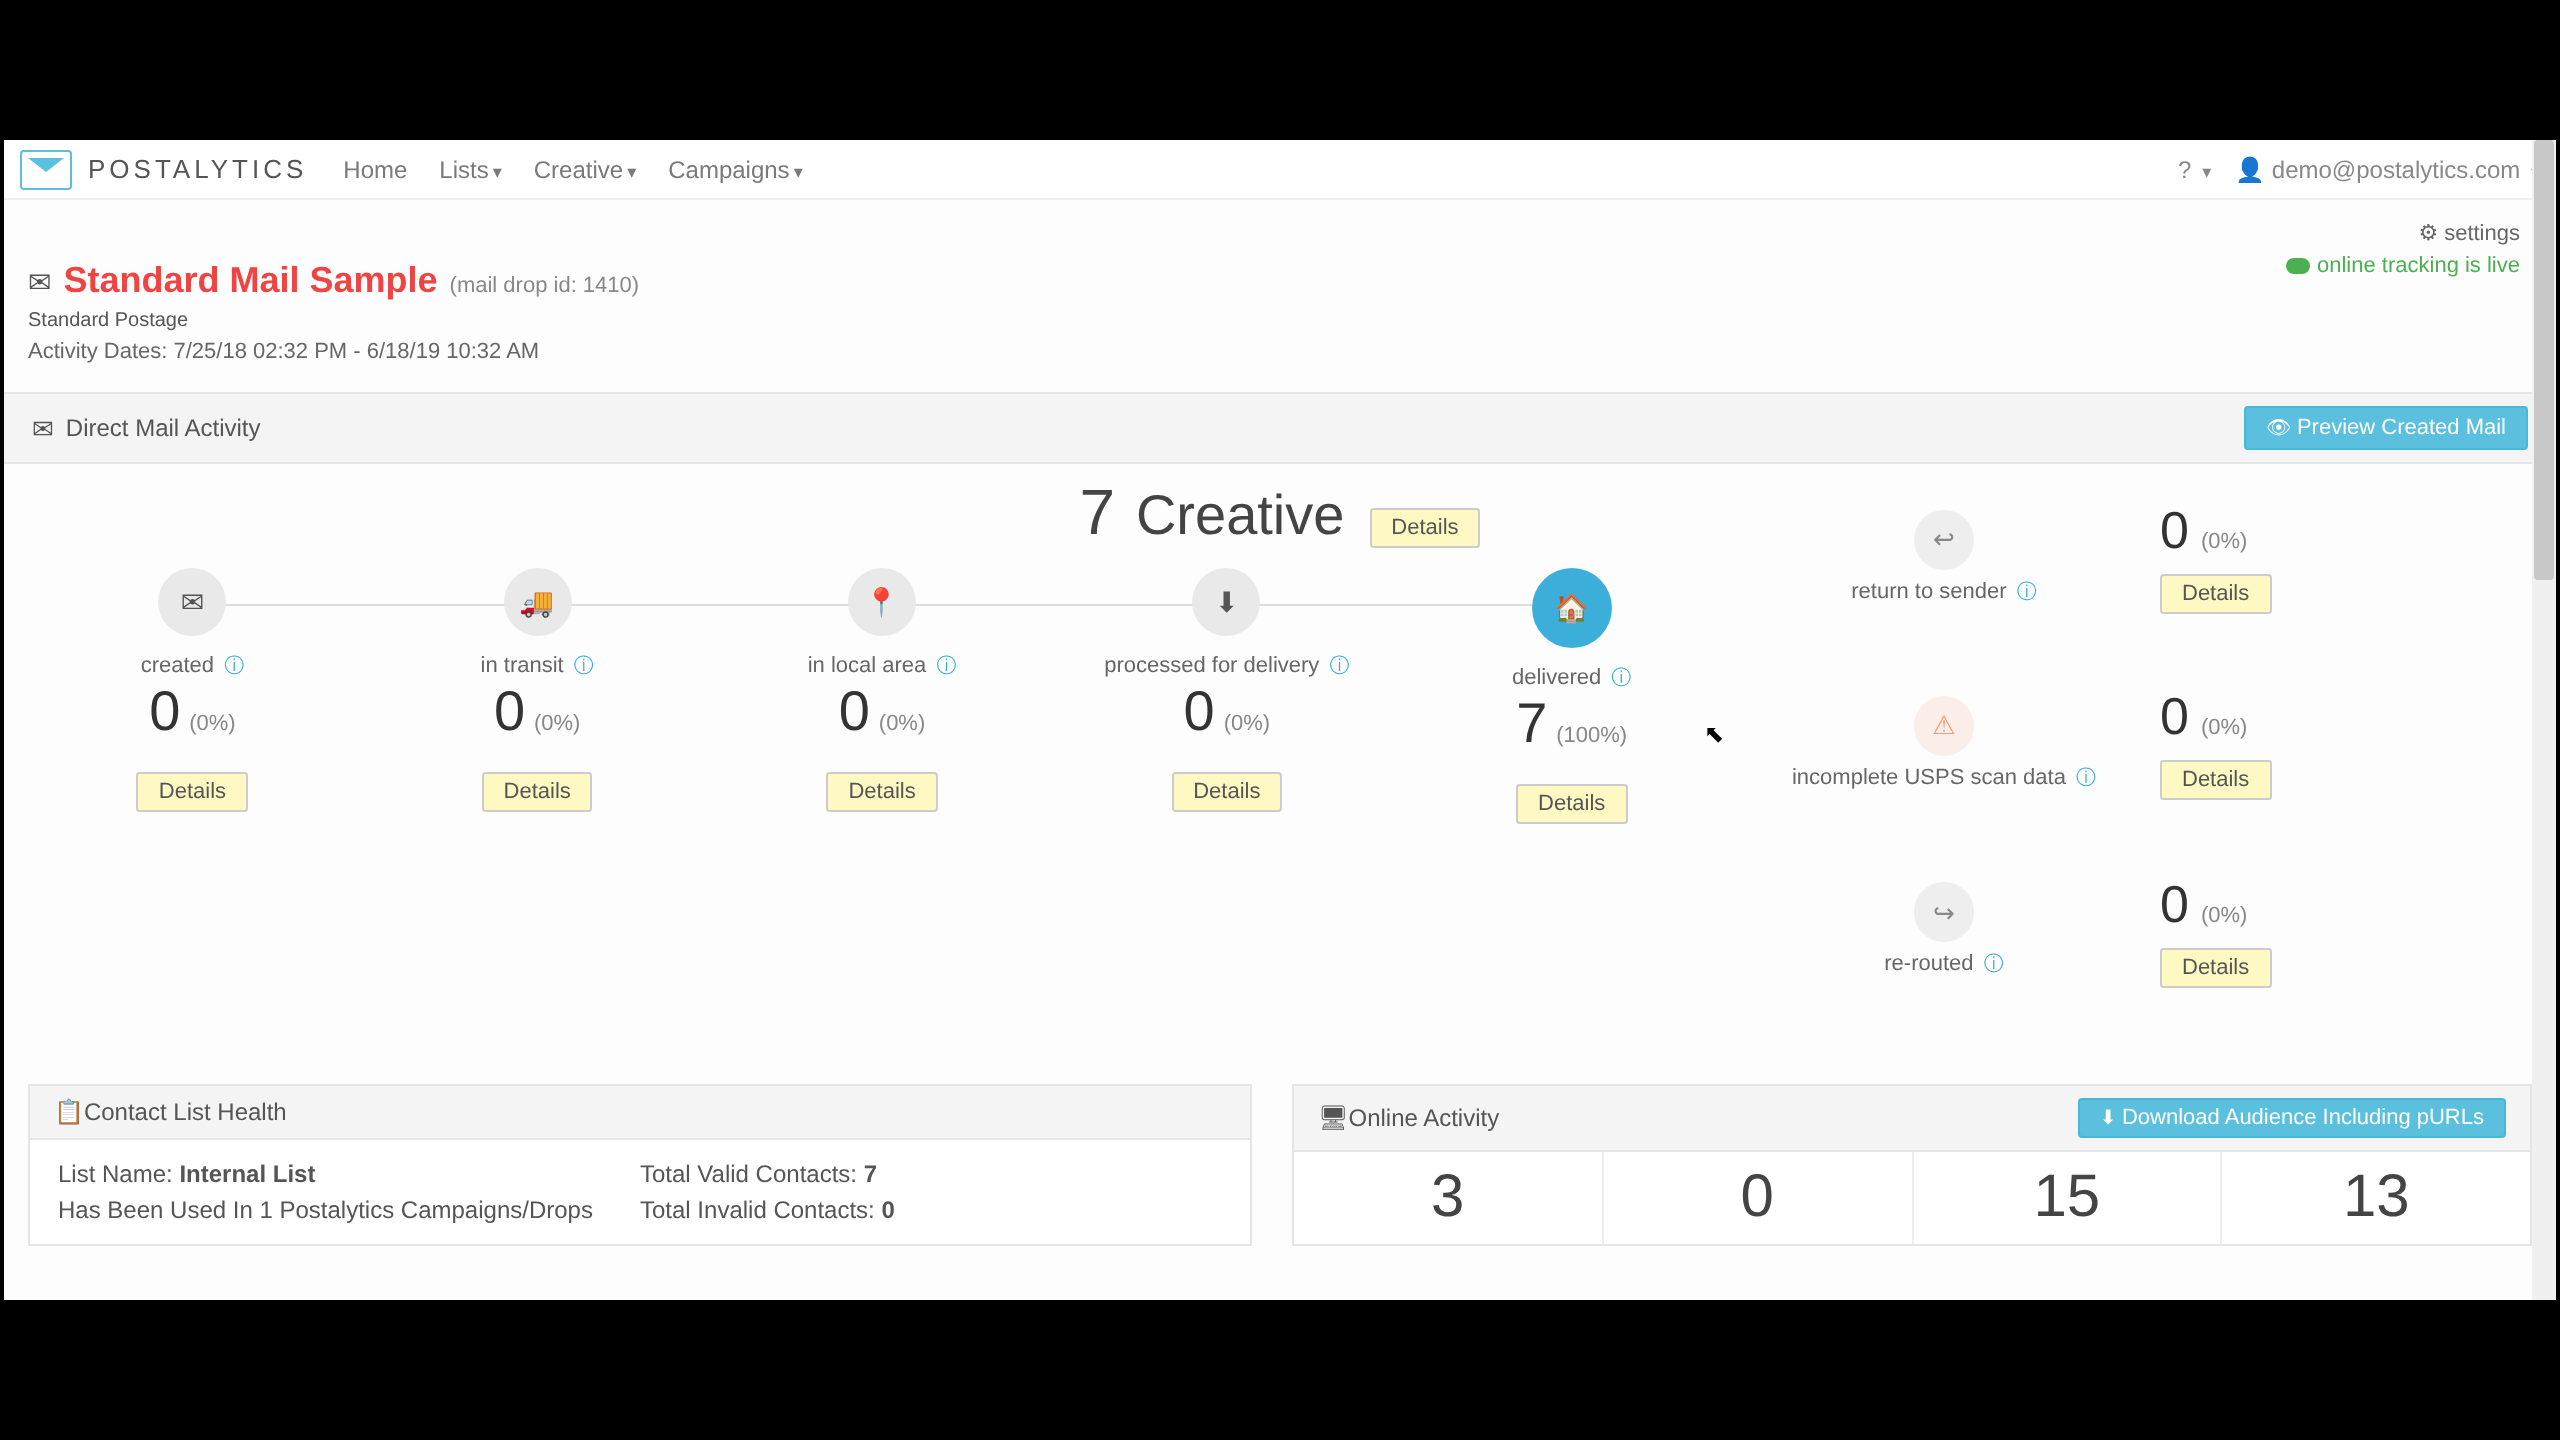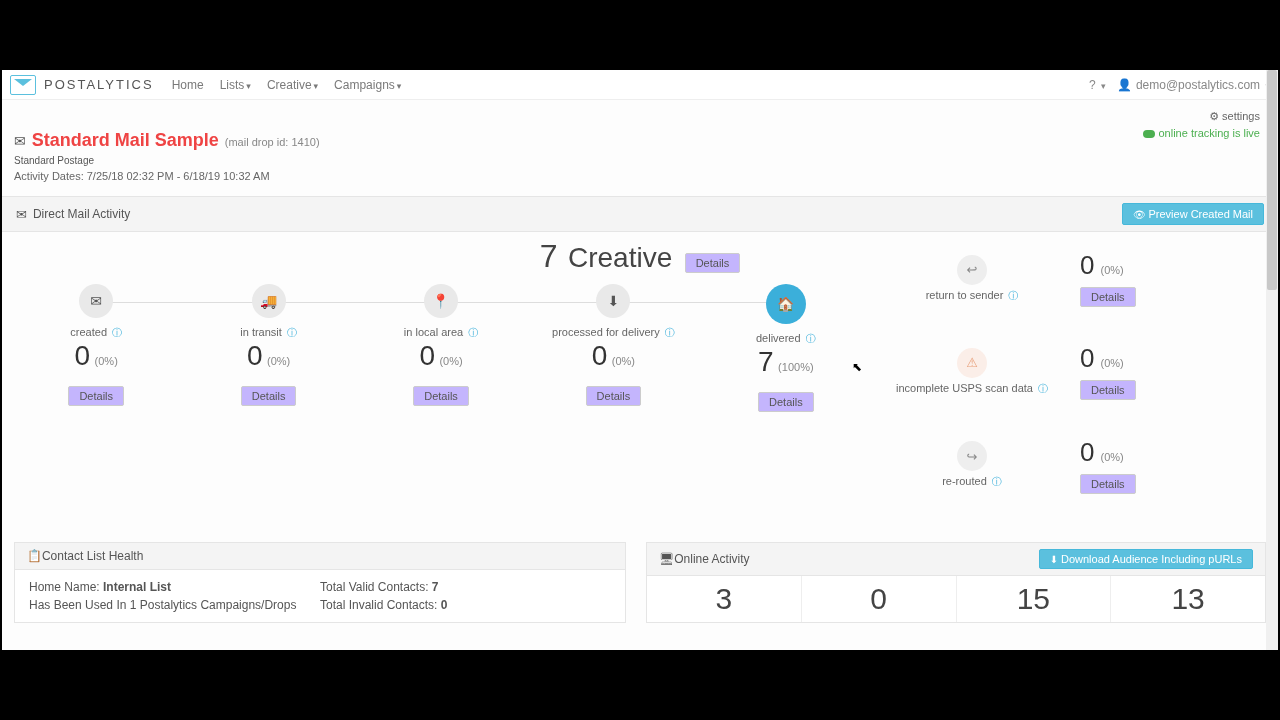--- a/index.html
+++ b/index.html
@@ -20,21 +20,21 @@
 .page-title { font-size: 18px; font-weight: 700; color: #ef4444; margin-top: 20px; }
 .drop-id { font-size: 11px; color: #888; }
 .subtitle { font-size: 10px; color: #555; margin-top: 4px; }
 .dates { font-size: 11px; color: #666; margin-top: 4px; }
 .head-right { position: absolute; right: 18px; top: 40px; font-size: 11px; text-align: right; color: #666; }
 .gear::before { content: "⚙"; margin-right: 3px; }
 .toggle { display: inline-block; width: 12px; height: 8px; border-radius: 4px; background: #4caf50; margin-right: 4px; position: relative; vertical-align: middle; }
 .live { color: #4caf50; }
 .panel-header { margin-top: 8px; background: #f4f4f4; border-top: 1px solid #e5e5e5; border-bottom: 1px solid #e5e5e5; padding: 6px 14px; display: flex; align-items: center; font-size: 12px; color: #555; }
 .panel-header .mail-icon::before { content: "✉"; margin-right: 6px; font-size: 13px; }
-.btn { border: 1px solid #ccc; background: #c4b5fd; font-size: 11px; padding: 3px 10px; border-radius: 2px; color: #555; cursor: pointer; }
+.btn { border: 1px solid #ccc; background: #fef9c3; font-size: 11px; padding: 3px 10px; border-radius: 2px; color: #555; cursor: pointer; }
 .btn-info { background: #5bc0de; border-color: #46b8da; color: #fff; }
 .btn-preview { margin-left: auto; font-size: 11px; padding: 4px 10px; }
 .btn-preview::before { content: "👁 "; font-size: 10px; }
 .btn-download::before { content: "⬇ "; font-size: 10px; }
 .funnel { position: relative; height: 300px; }
 .audience-line { text-align: center; padding-top: 6px; }
 .audience-num { font-size: 32px; font-weight: 300; color: #444; }
 .audience-label { font-size: 28px; font-weight: 300; color: #444; margin-left: 6px; }
 .stages-main { position: absolute; top: 52px; left: 8px; width: 862px; display: flex; }
 .stage { flex: 1; text-align: center; position: relative; }
@@ -163,21 +163,21 @@
   </div>
 
   <div class="bottom-row">
     <div class="card contact-card">
       <div class="card-header">
         <span>📋 </span>
         <span>Contact List Health</span>
       </div>
       <div class="card-body contact-cols">
         <div>
-          <div><span>Home Name: </span><b>Internal List</b></div>
+          <div><span>List Name: </span><b>Internal List</b></div>
           <div style="margin-top:4px;">Has Been Used In 1 Postalytics Campaigns/Drops</div>
         </div>
         <div>
           <div><span>Total Valid Contacts: </span><b>7</b></div>
           <div style="margin-top:4px;"><span>Total Invalid Contacts: </span><b>0</b></div>
         </div>
       </div>
     </div>
 
     <div class="card online-card">

